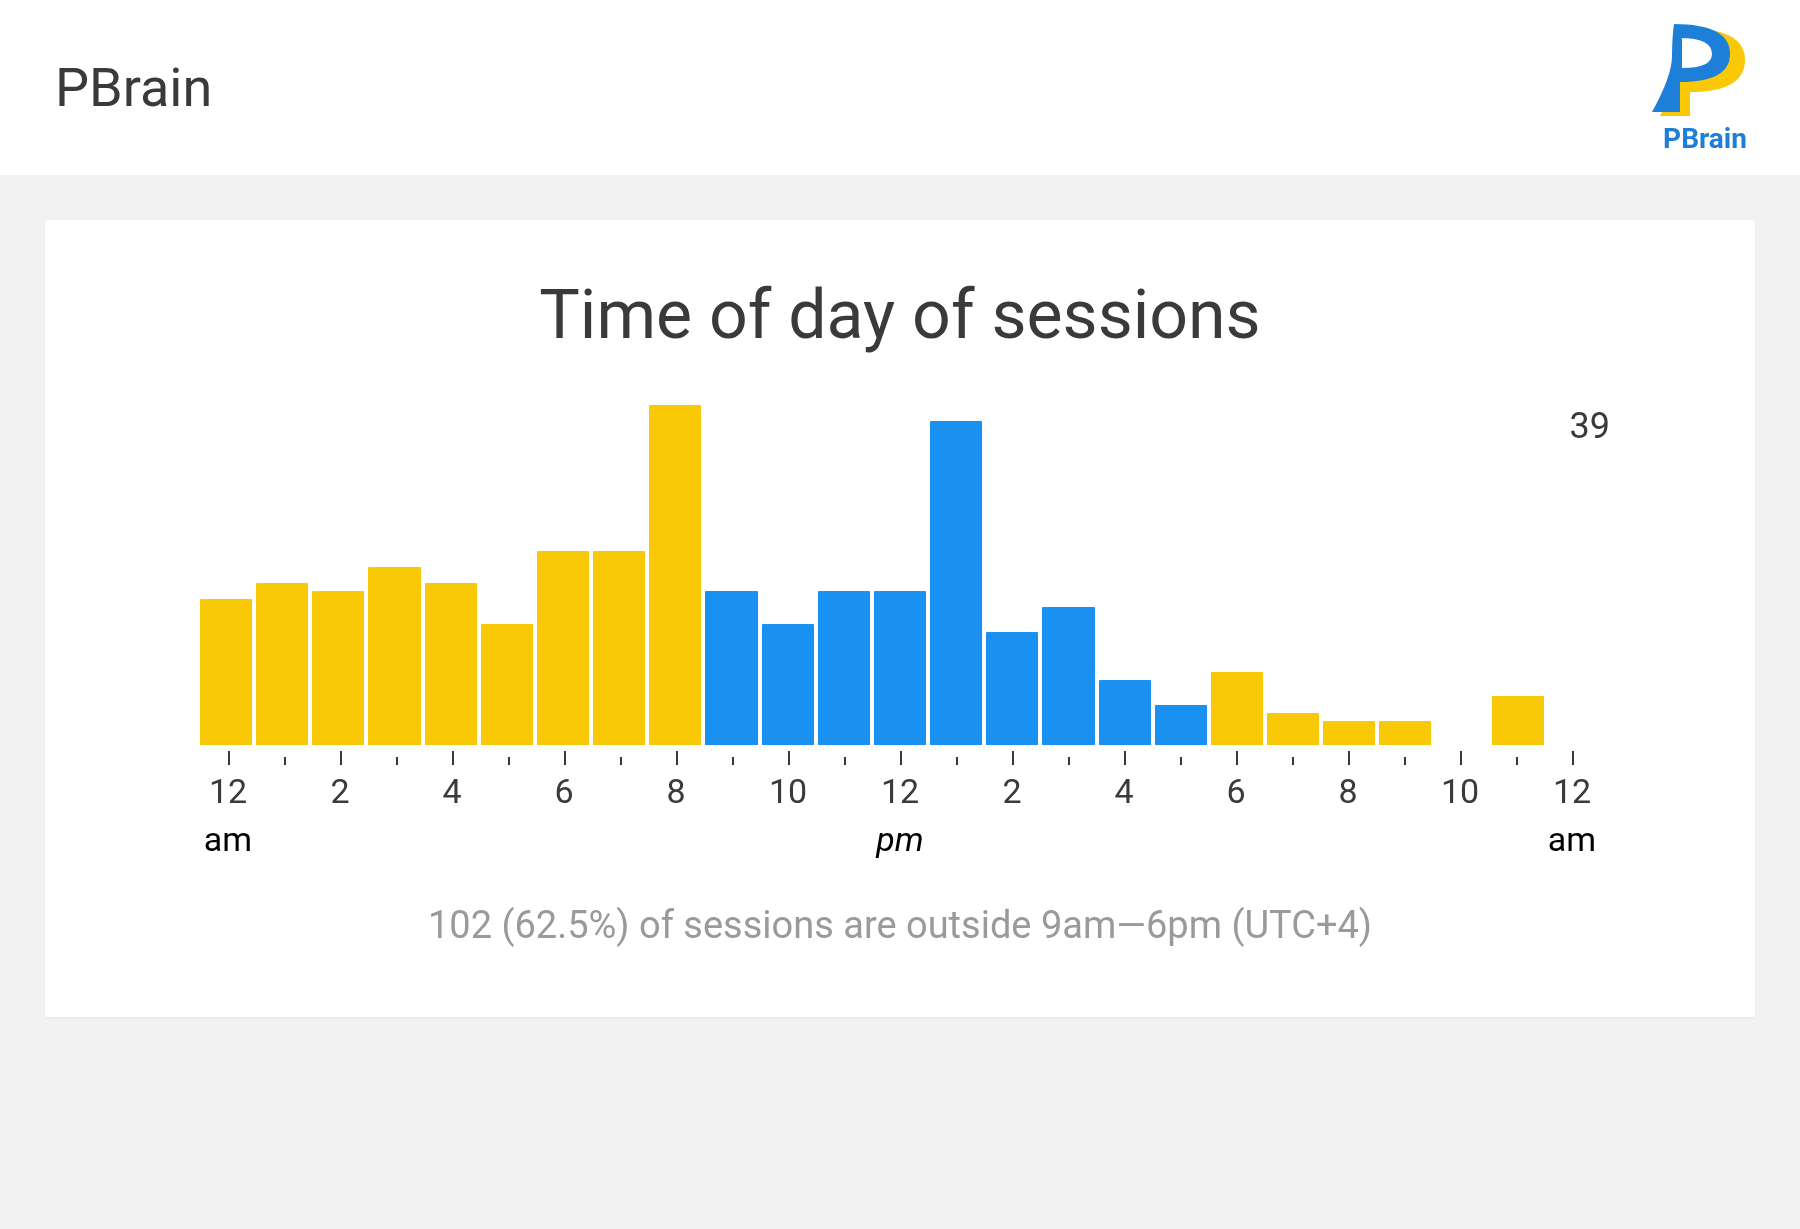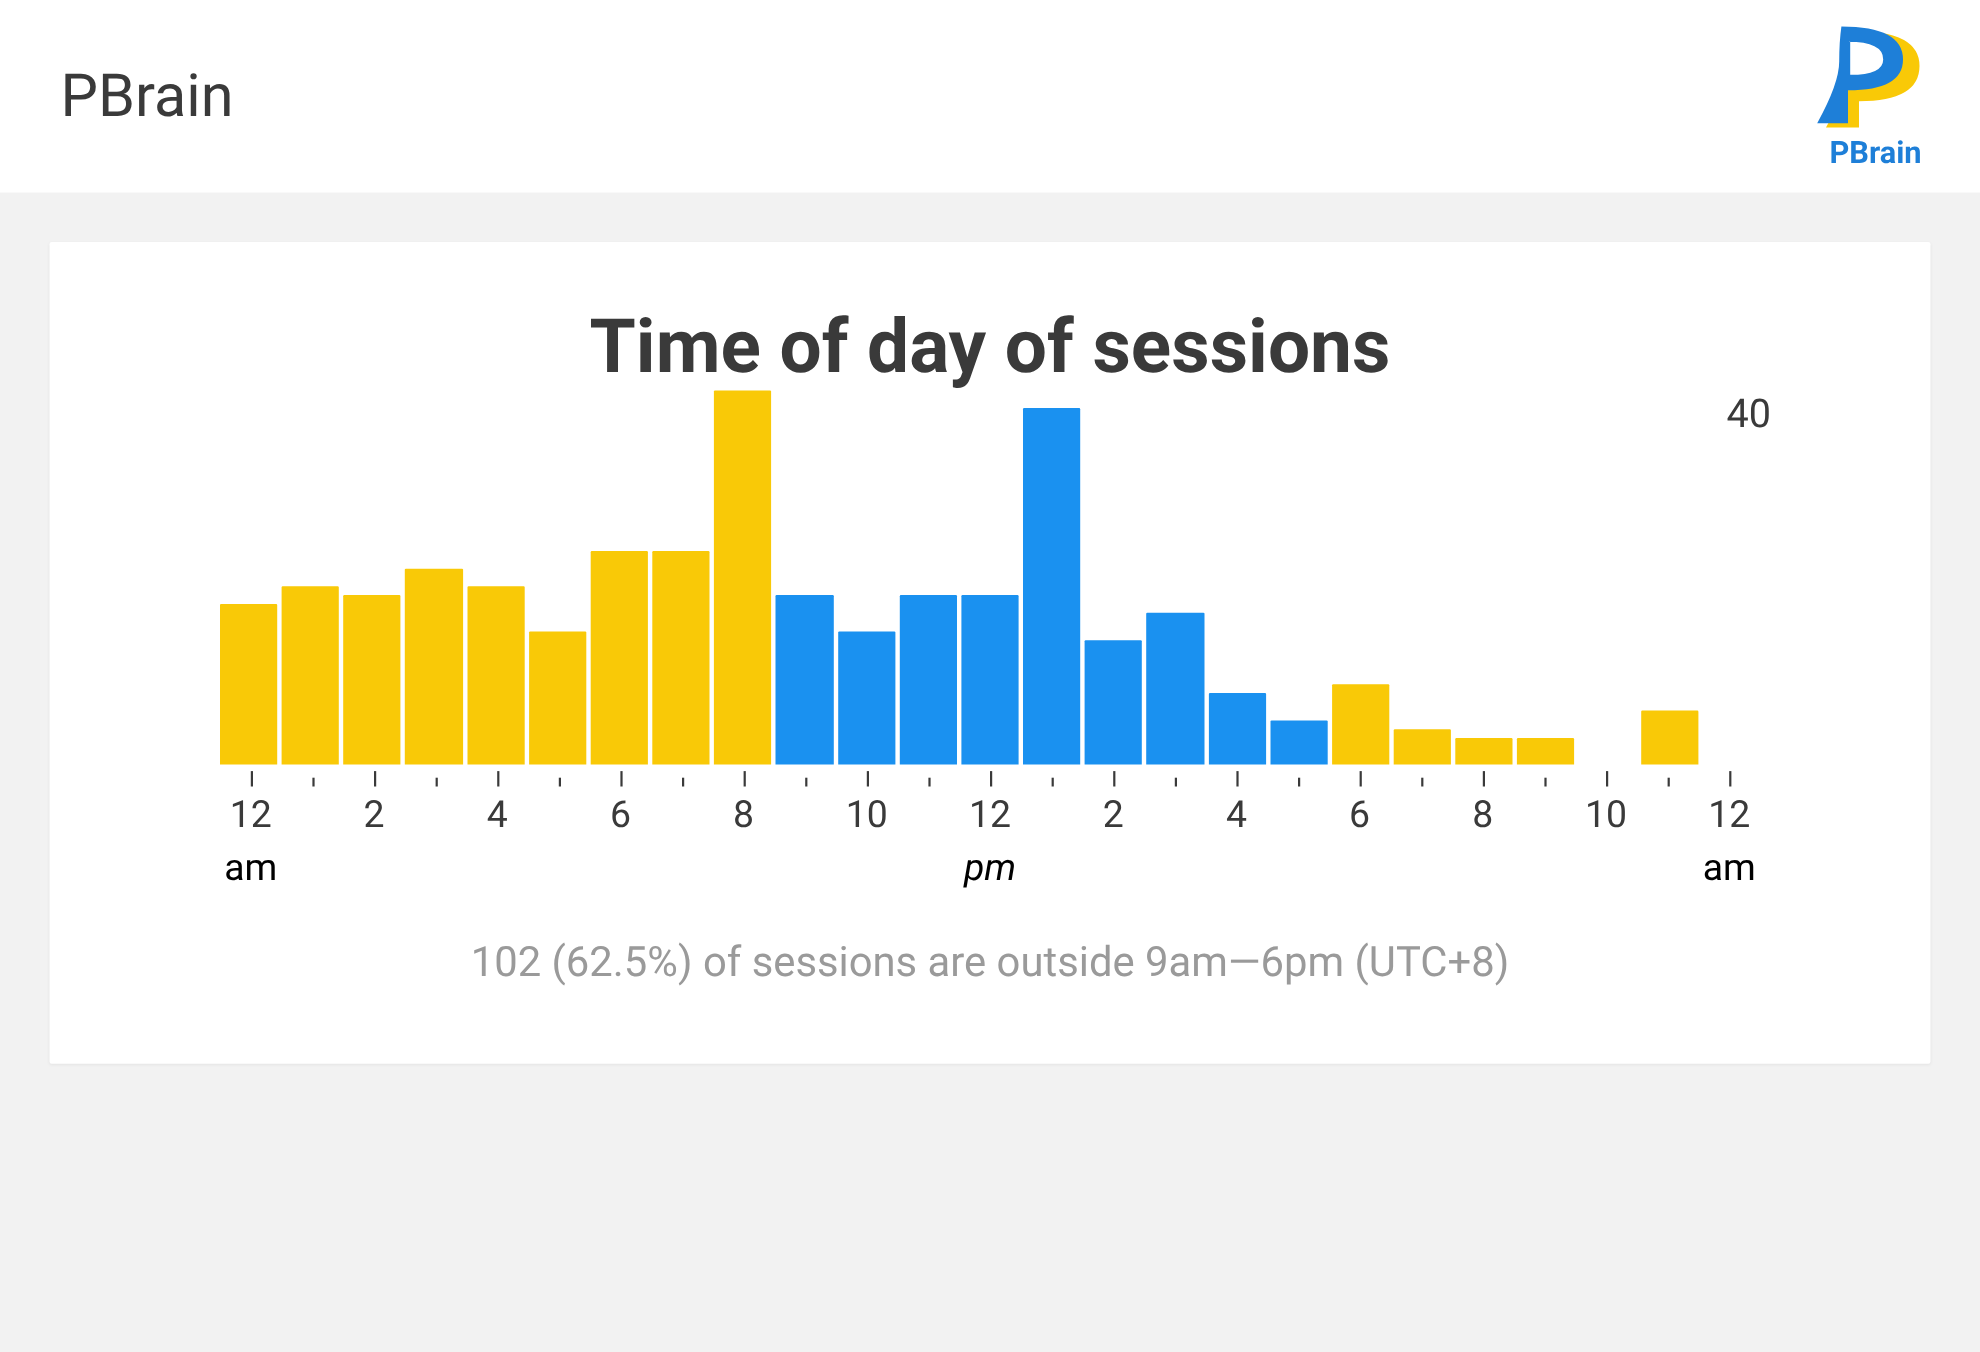--- a/index.html
+++ b/index.html
@@ -39,22 +39,23 @@
   }
   .card {
     background: #ffffff;
     border-radius: 2px;
     padding: 55px 55px 70px 55px;
     box-shadow: 0 1px 3px rgba(0,0,0,0.06);
   }
   .chart-title {
     text-align: center;
     font-size: 68px;
-    font-weight: 700;
-    color: #3a3a3a;
+    font-weight: 400;
+    color: #3a3a3a;
+    margin-bottom: 50px;
   }
   .chart-wrap {
     position: relative;
     padding: 0 50px;
   }
   .annotation {
     position: absolute;
     right: 90px;
     top: 0;
     font-size: 36px;
@@ -139,21 +140,21 @@
     </svg>
     <div class="logo-text">PBrain</div>
   </div>
 </div>
 
 <div class="content">
   <div class="card">
     <h2 class="chart-title">Time of day of sessions</h2>
 
     <div class="chart-wrap">
-      <div class="annotation">40</div>
+      <div class="annotation">39</div>
 
       <div class="plot-area">
         <div class="bars" id="bars">
             <div class="bar yellow" style="height: 42.8571%;"></div>
             <div class="bar yellow" style="height: 47.619%;"></div>
             <div class="bar yellow" style="height: 45.2381%;"></div>
             <div class="bar yellow" style="height: 52.381%;"></div>
             <div class="bar yellow" style="height: 47.619%;"></div>
             <div class="bar yellow" style="height: 35.7143%;"></div>
             <div class="bar yellow" style="height: 57.1429%;"></div>
@@ -220,15 +221,15 @@
           <div class="xlabel" style="left: 90%;">10</div>
           <div class="xlabel" style="left: 98%;">12</div>
         </div>
       <div class="xsubs" id="xsubs">
           <div class="xsub" style="left: 2%;">am</div>
           <div class="xsub" style="left: 50%; font-style: italic;">pm</div>
           <div class="xsub" style="left: 98%;">am</div>
         </div>
     </div>
 
-    <div class="caption">102 (62.5%) of sessions are outside 9am—6pm (UTC+8)</div>
+    <div class="caption">102 (62.5%) of sessions are outside 9am—6pm (UTC+4)</div>
   </div>
 </div>
 
 </body></html>

